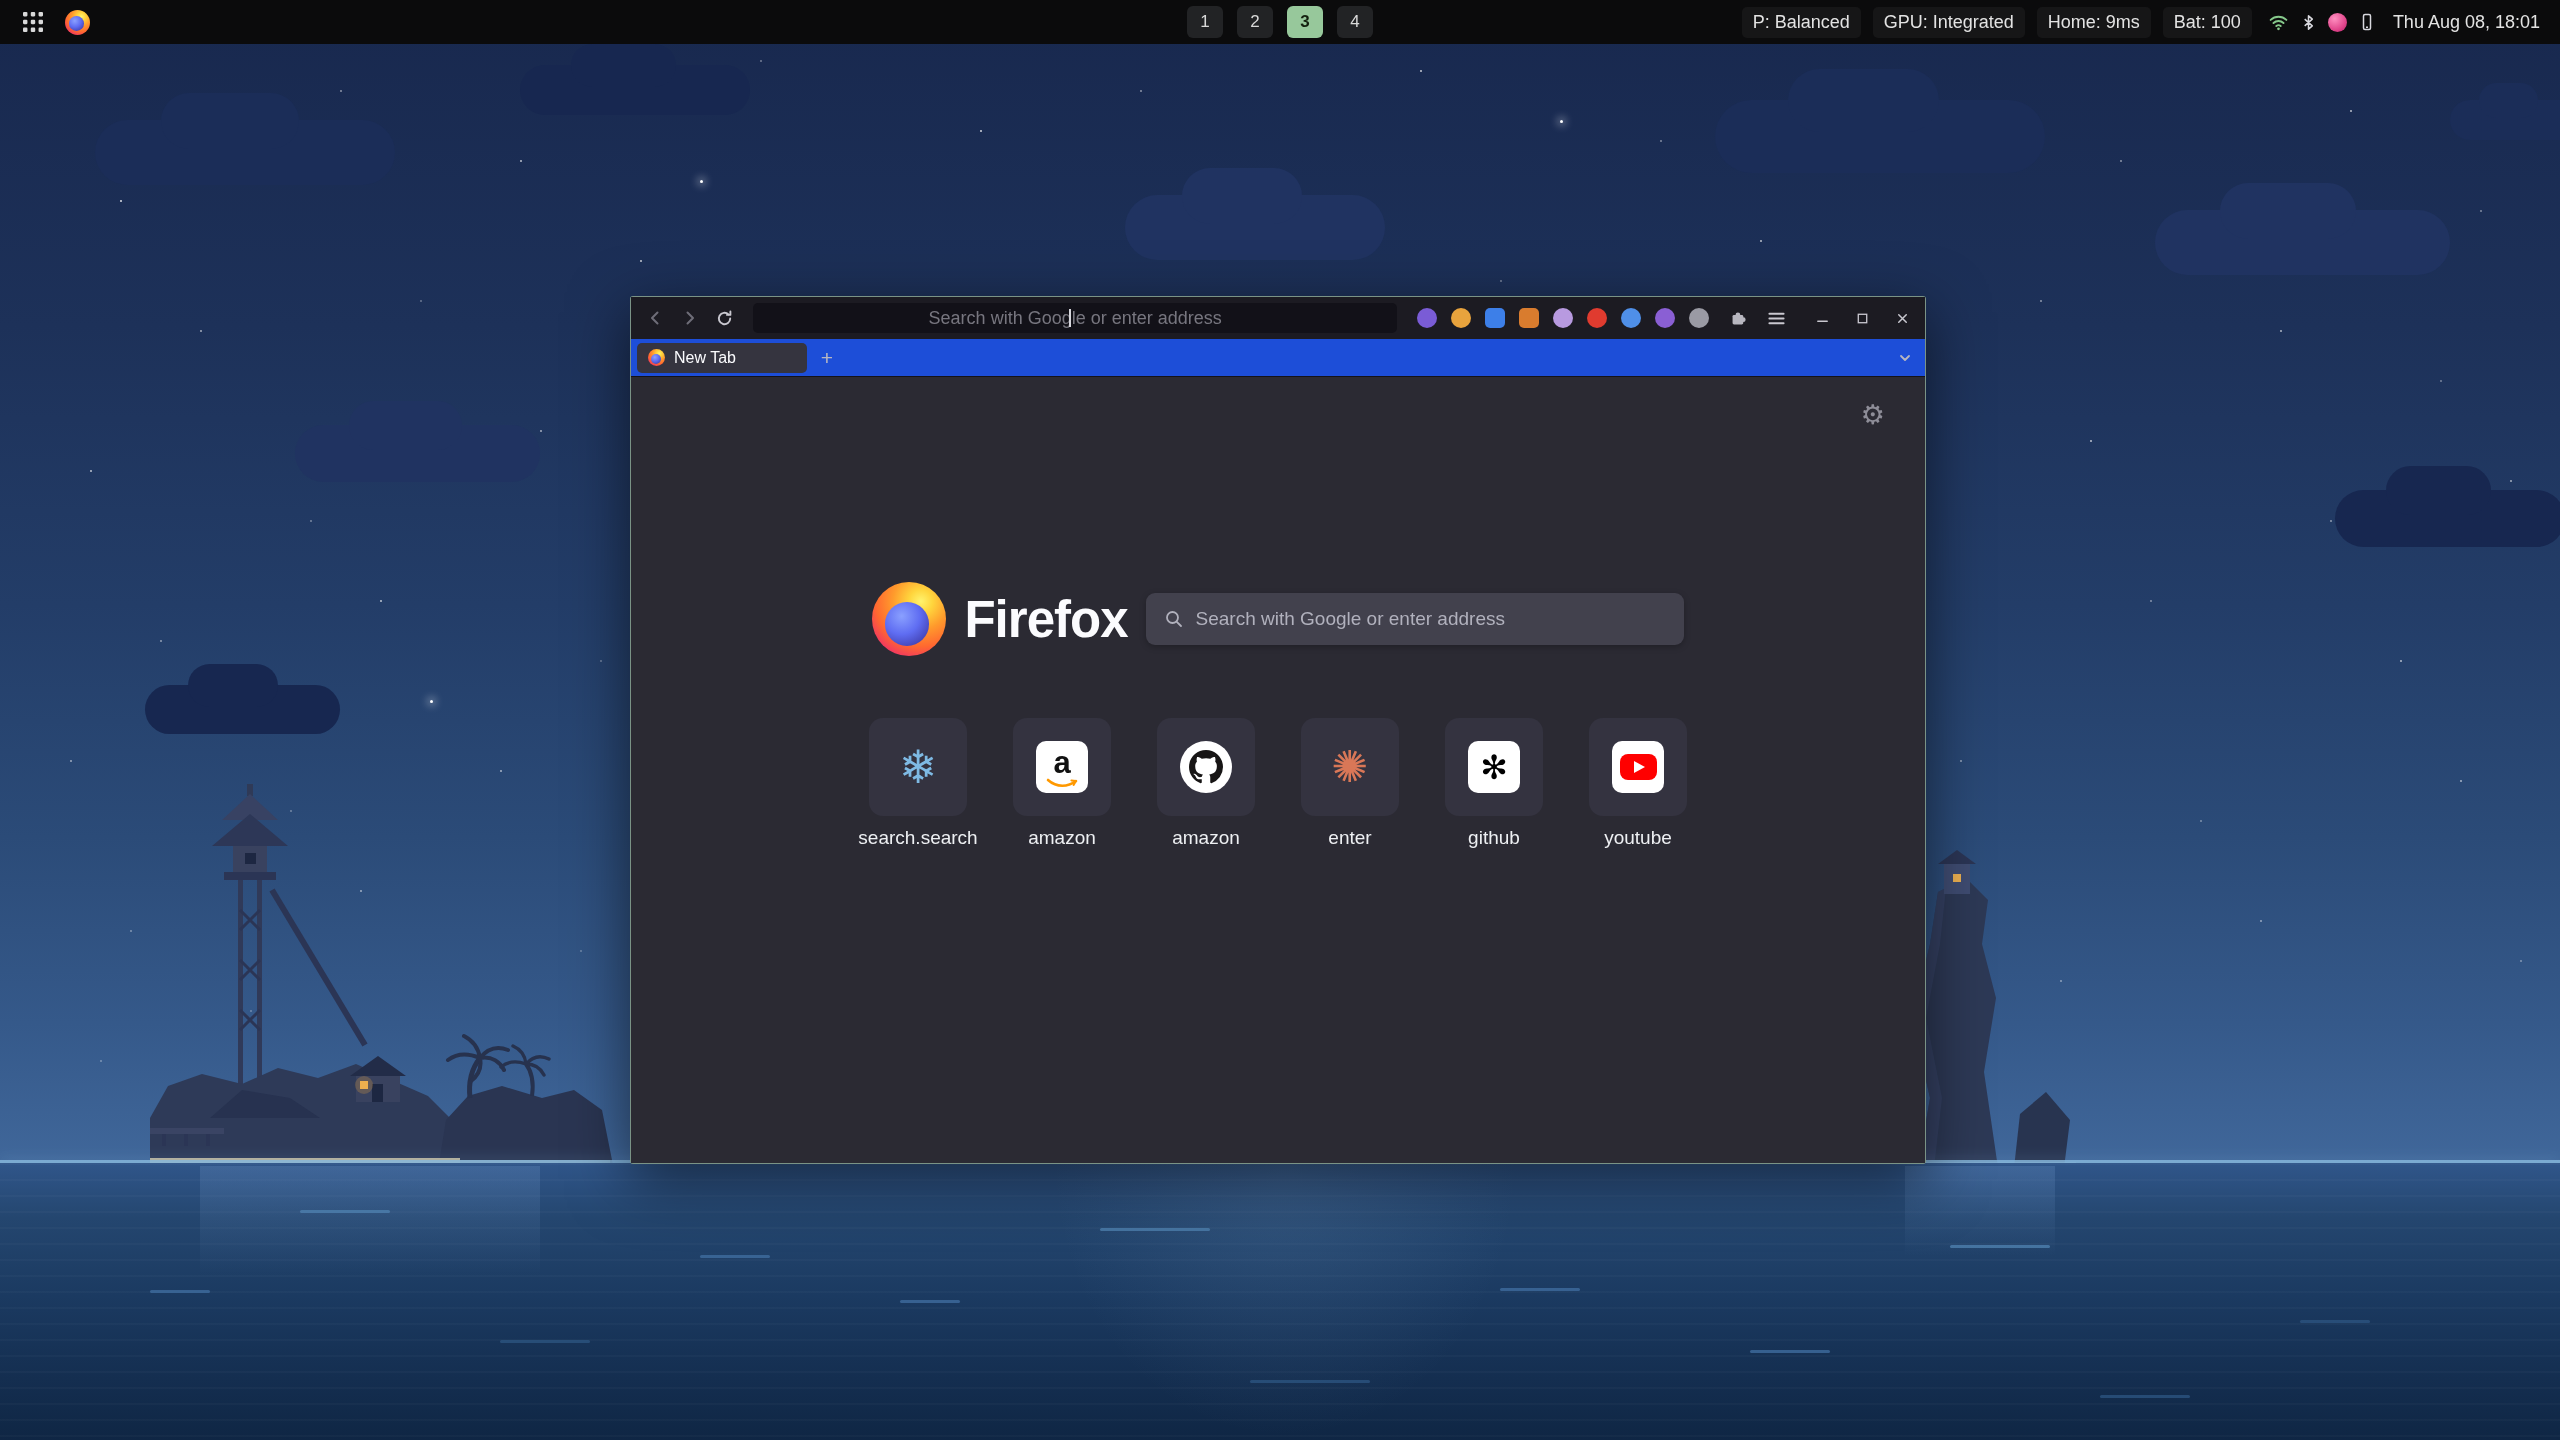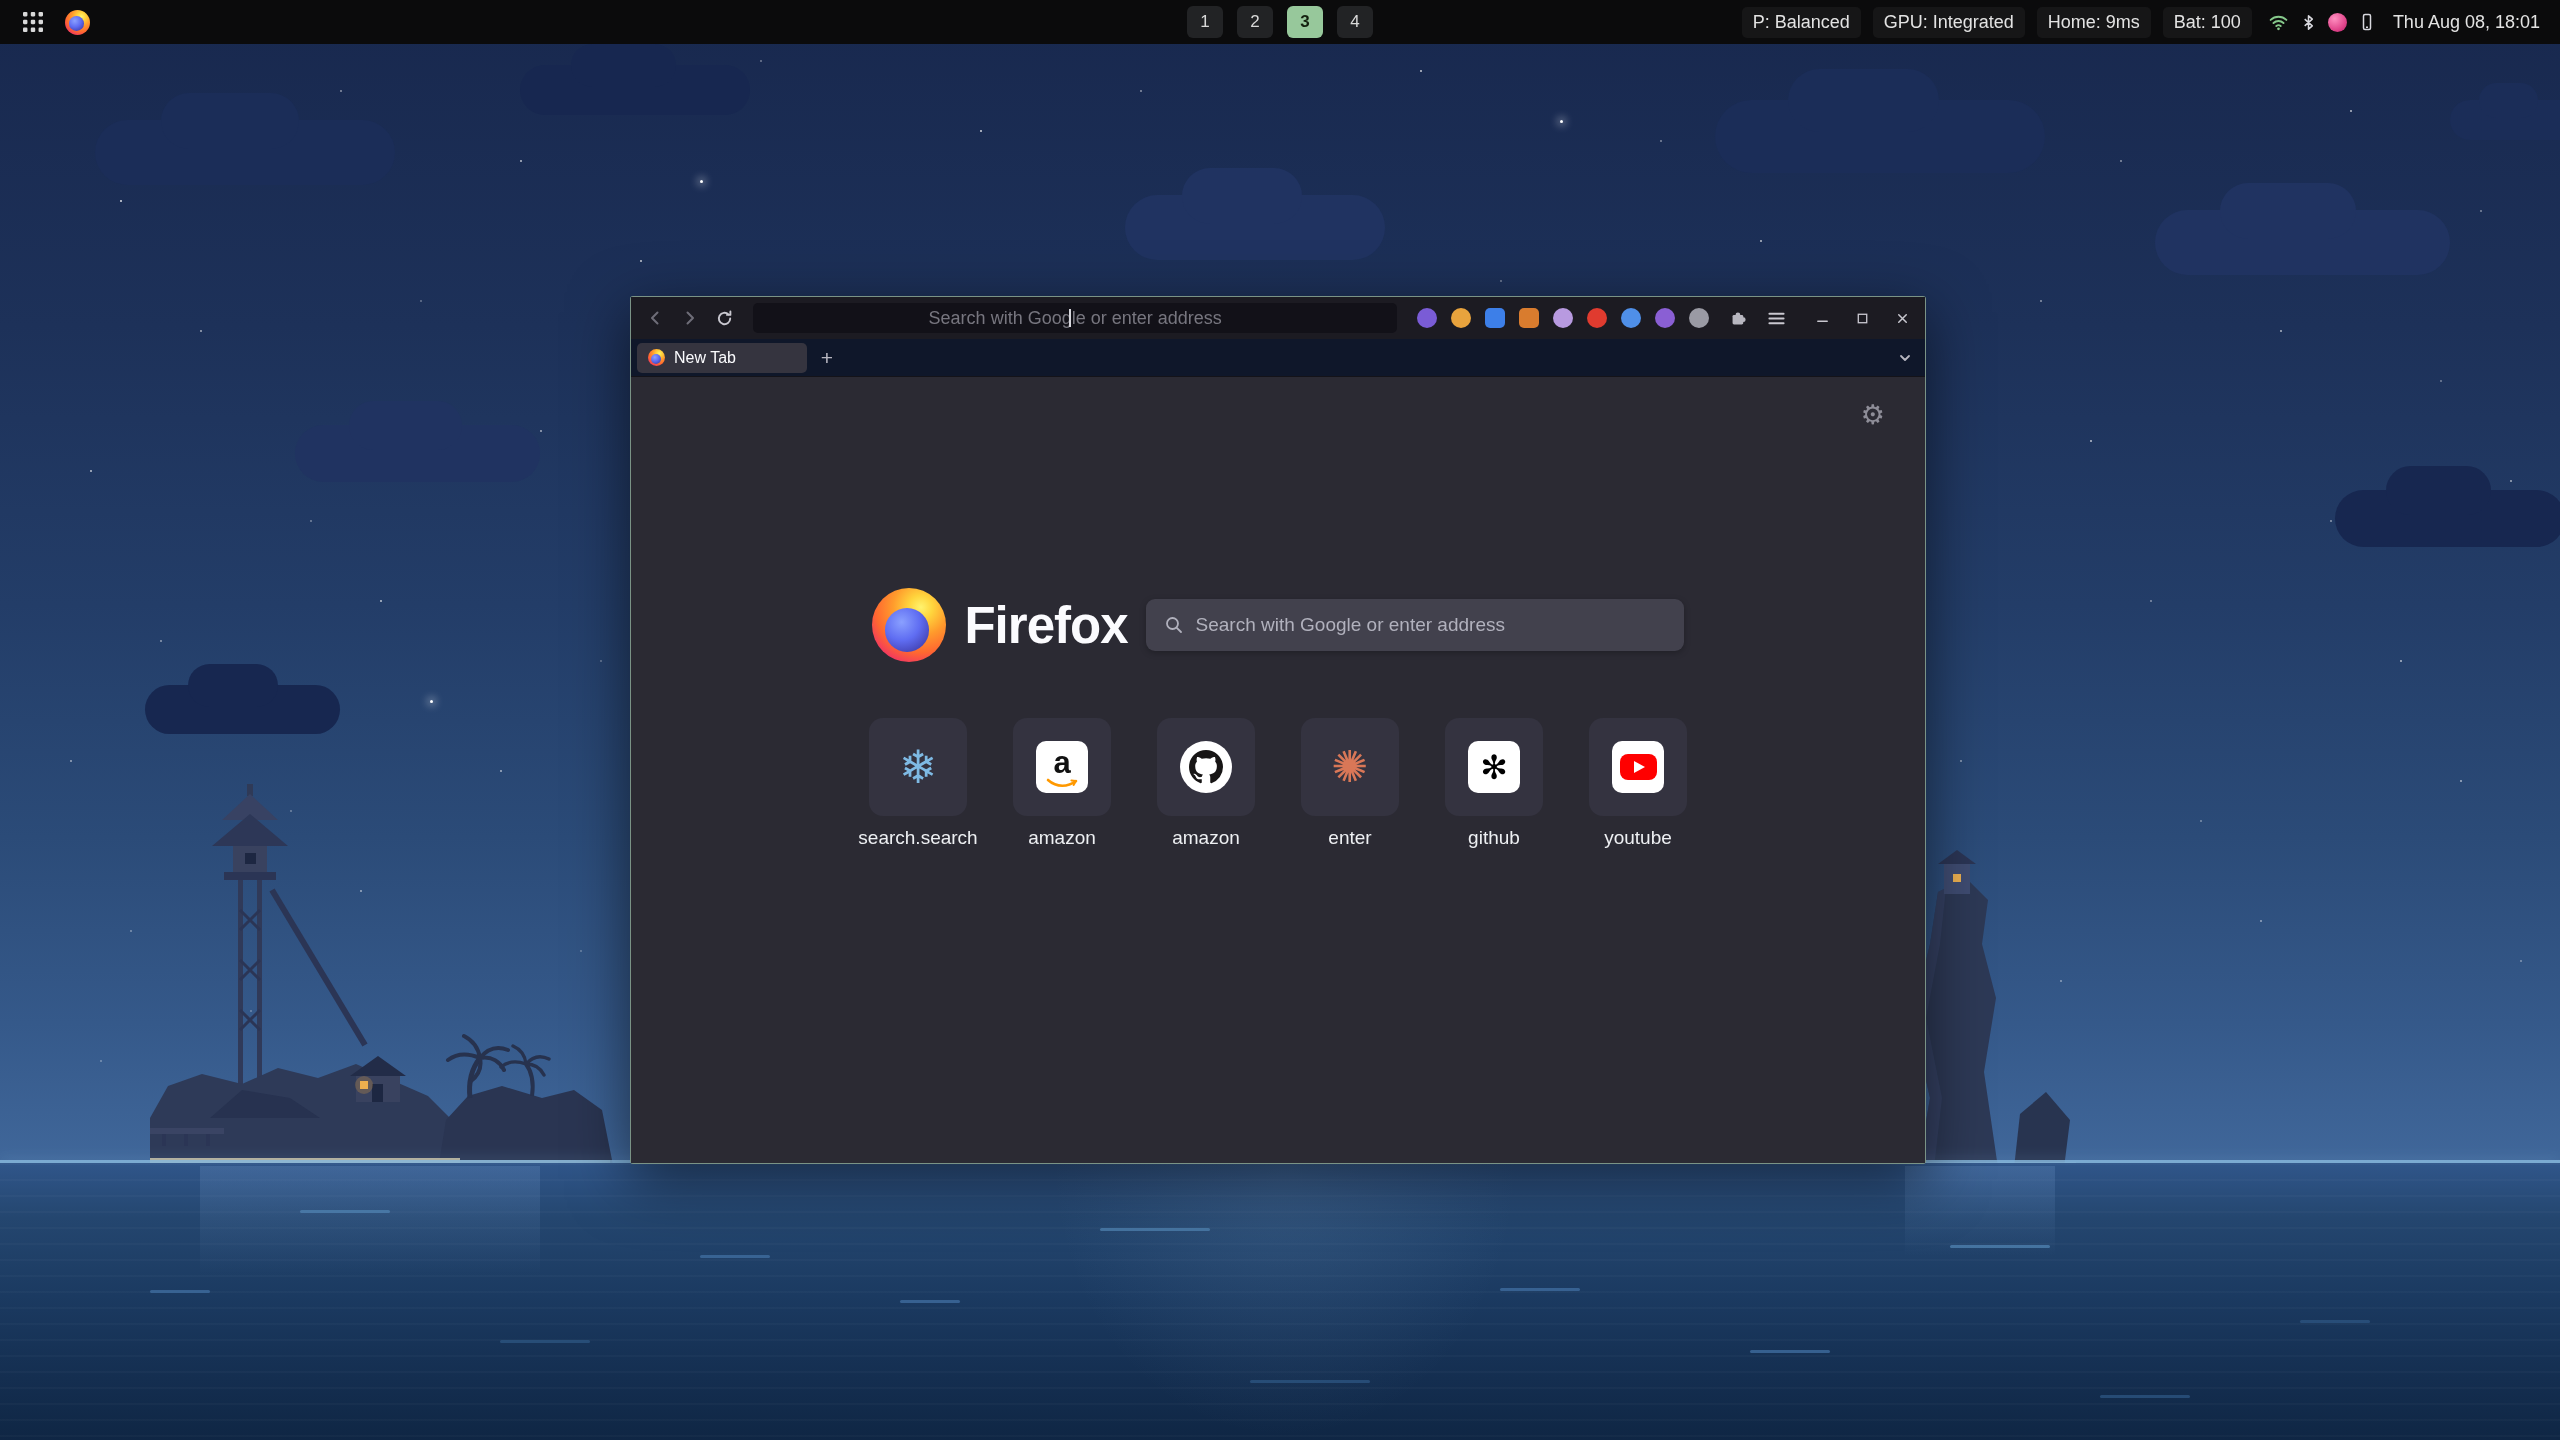--- a/index.html
+++ b/index.html
@@ -88,35 +88,35 @@
   .urlbar-text { color:#77767f; font-size:18px; }
   .caret { position:absolute; left:50%; top:6px; width:1.5px; height:18px; background:#d7d7dd; transform:translateX(-6px); }
   .ext-area { display:flex; align-items:center; gap:14px; margin-left:6px; }
   .ext { width:20px; height:20px; display:inline-block; }
   .ext.round { border-radius:50%; }
   .ext.square { border-radius:5px; }
   .chrome-group { display:flex; align-items:center; gap:8px; margin-left:8px; }
   .winctl { display:flex; align-items:center; gap:14px; margin-left:12px; }
   .winctl .navbtn { width:26px; height:26px; }
 
-  .tabbar { height:38px; background:#0f172a; display:flex; align-items:center; padding:0 6px;
+  .tabbar { height:38px; background:#1d4ed8; display:flex; align-items:center; padding:0 6px;
             border-bottom:1px solid #141319; }
   .tab { width:170px; height:30px; background:#35343f; border-radius:5px; display:flex; align-items:center;
          gap:9px; padding:0 11px; }
   .tab-title { color:#fbfbfe; font-size:16px; }
   .tab-fav { width:17px; height:17px; flex:none; }
   .newtab-btn { width:28px; height:28px; margin-left:6px; display:flex; align-items:center; justify-content:center;
                 color:#b8b7c0; font-size:21px; border-radius:4px; }
   .tabs-chevron { margin-left:auto; width:28px; height:28px; display:flex; align-items:center; justify-content:center; }
 
   .content { position:relative; height:786px; background:#2b2a33; }
   .gear { position:absolute; top:24px; right:40px; font-family:"DejaVu Sans",sans-serif;
           font-size:27px; color:#8e8d98; line-height:1; }
 
-  .hero { position:absolute; top:200px; left:0; right:0; height:96px;
+  .hero { position:absolute; top:194px; left:0; right:0; height:96px;
           display:flex; align-items:center; justify-content:center; gap:18px; }
   .hero-logo { width:74px; height:74px; flex:none; }
   .wordmark { font-size:51px; font-weight:bold; color:#fbfbfe; letter-spacing:-1px; }
   .nt-search { width:538px; height:52px; background:#42414d; border-radius:9px; display:flex; align-items:center;
                padding:0 18px; gap:12px; box-shadow:0 2px 6px rgba(0,0,0,.25); }
   .nt-search-text { color:#b1b1bd; font-size:19px; }
 
   .shortcuts { position:absolute; top:341px; left:0; right:0; display:flex; justify-content:center; gap:46px; }
   .tile { width:98px; display:flex; flex-direction:column; align-items:center; }
   .tile-card { width:98px; height:98px; background:#343340; border-radius:14px;

